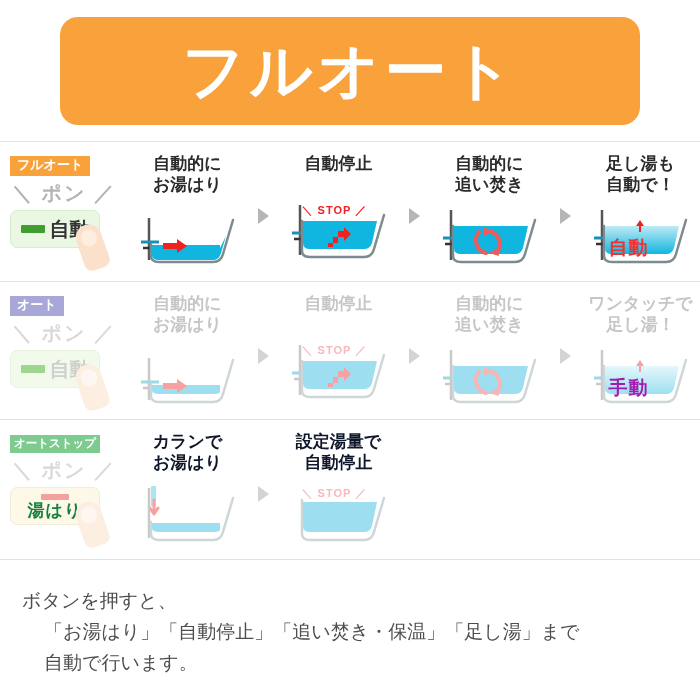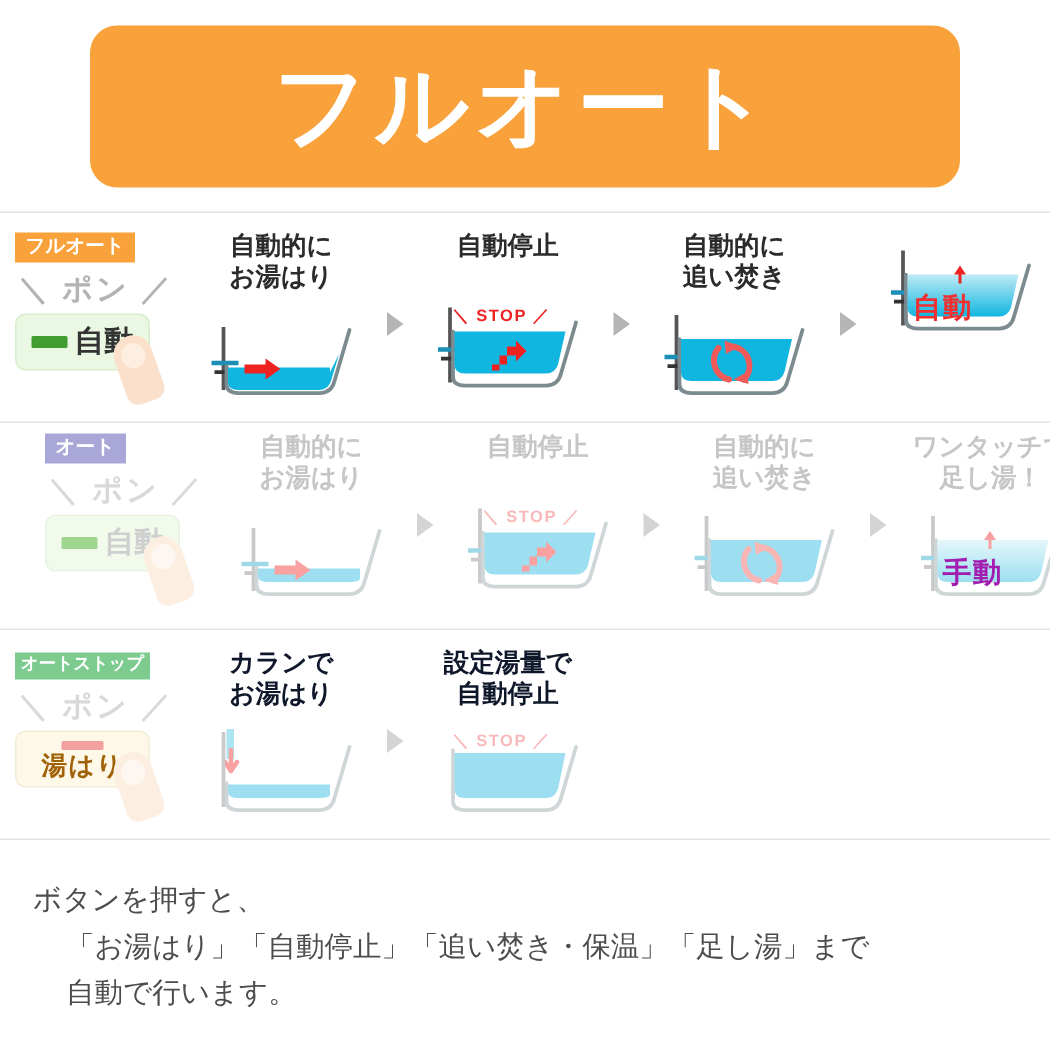--- a/index.html
+++ b/index.html
@@ -39,21 +39,21 @@
   .d2 { top: 281px; }
   .d3 { top: 419px; }
   .d4 { top: 559px; }
 
   
   .row {
     position: absolute; left: 0; width: 700px;
     display: flex; align-items: flex-start;
   }
   .row1 { top: 141px; height: 140px; }
-  .row2 { top: 275px; height: 138px; padding-left: 20px; }
+  .row2 { top: 281px; height: 138px; }
   .row3 { top: 419px; height: 140px; }
 
   
   .control-cell {
     position: relative;
     width: 125px; flex: 0 0 125px;
     padding-top: 14px;
     padding-left: 10px;
   }
   .badge {
@@ -96,21 +96,21 @@
   }
   .bar-green { background: #3f9e2f; }
   .bar-green-faded { background: #9ed68f; }
   .bar-pink { background: #f2a0a0; }
 
   .btn-label {
     font-size: 20px; font-weight: 700; line-height: 1;
   }
   .lbl-dark { color: #333333; }
   .lbl-faded { color: #cfcfcf; }
-  .lbl-cream { color: #a16207; }
+  .lbl-cream { color: #15803d; }
 
   
   .panel-btn.stacked { flex-direction: column; gap: 2px; justify-content: center; }
   .panel-btn.stacked .btn-bar { width: 28px; height: 6px; }
   .panel-btn.stacked .btn-label { font-size: 17px; letter-spacing: 1px; }
 
   
   .finger {
     position: absolute; right: -6px; bottom: -23px;
     width: 26px; height: 46px;
@@ -269,20 +269,22 @@
             <path d="M52 19 L62 23 L53 28 Z" fill="#f25a5a"></path>
             <path d="M68 48 L58 45 L67 40 Z" fill="#f25a5a"></path>
           </svg>
         </div>
       </div>
       <div class="arrow-sep">
           <div class="tri"></div>
         </div>
 
       <div class="step">
+        <div class="step-caption cap-dark">足し湯も
+自動で！</div>
         <div class="tub-box">
           <svg class="tub-svg" width="118" height="62" viewBox="0 0 118 62">
             <defs>
               <linearGradient id="g1" x1="0" y1="0" x2="0" y2="1">
                 <stop offset="0%" stop-color="#bfeaf5"></stop>
                 <stop offset="100%" stop-color="#11b6e0"></stop>
               </linearGradient>
             </defs>
             <path d="M20 2 L20 52" stroke="#555" stroke-width="2.5" fill="none"></path>
             <path d="M12 30 L30 30" stroke="#1b8fb5" stroke-width="3" fill="none"></path>

